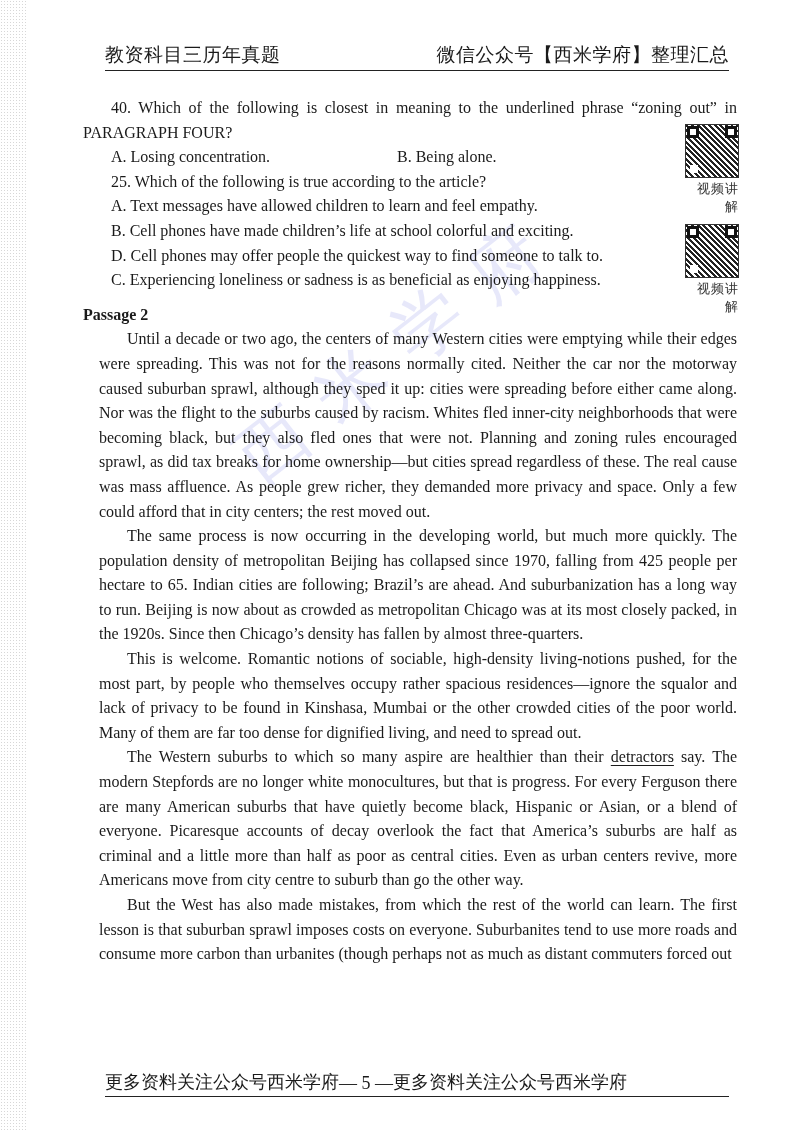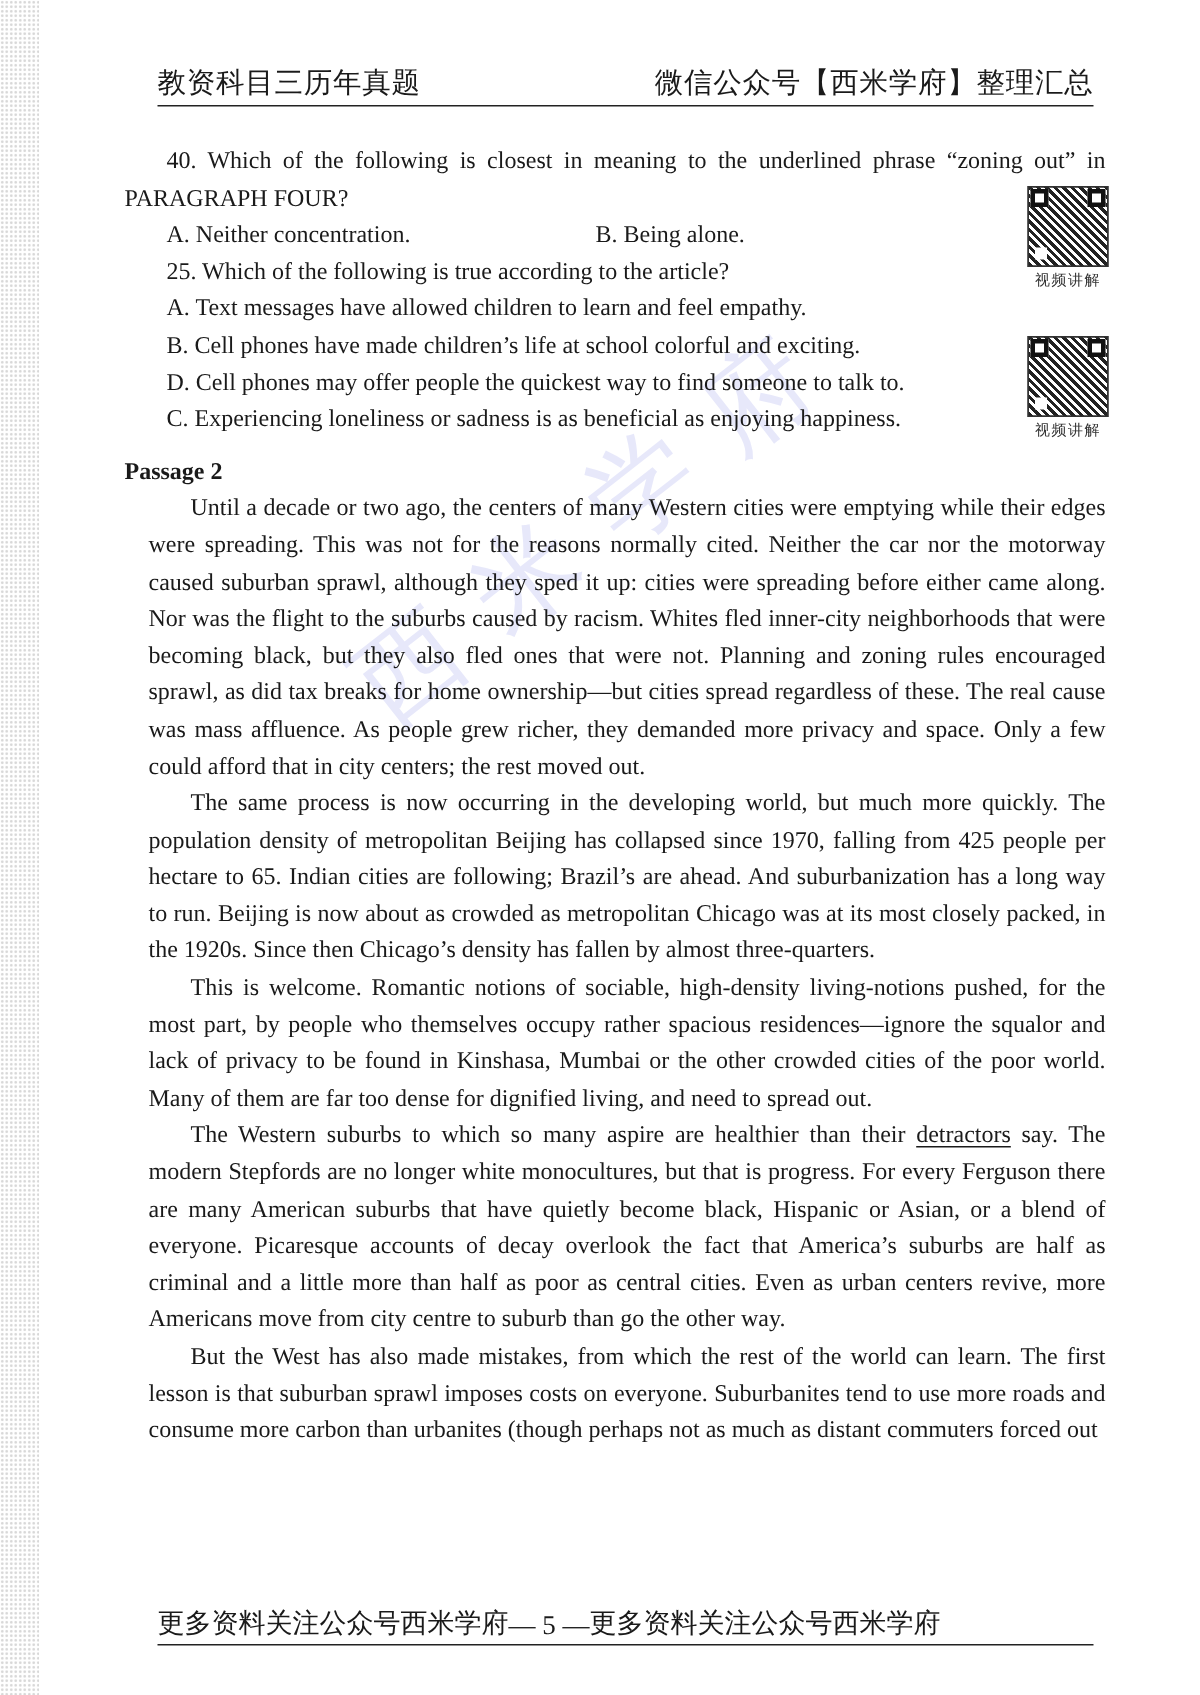--- a/index.html
+++ b/index.html
@@ -37,21 +37,21 @@
         repeating-linear-gradient(45deg,#222 0 2px,#fff 2px 4px),
         #222;
       border: 1px solid #333; position: relative;
     }
     .qr-box::before, .qr-box::after {
       content: ""; position: absolute; width: 12px; height: 12px; border: 3px solid #111; background: #fff;
       box-sizing: border-box;
     }
     .qr-box::before { left: 1px; top: 1px; }
     .qr-box::after { right: 1px; top: 1px; }
-    .qr-label { font-family: "DejaVu Sans", sans-serif; font-size: 10px; color: #333; margin-top: 2px; letter-spacing: 1px; }
+    .qr-label { font-family: "DejaVu Sans", sans-serif; font-size: 13px; color: #333; margin-top: 2px; letter-spacing: 1px; text-align: right; }
     .instruction { font-family: "DejaVu Sans", sans-serif; font-size: 15px; padding-left: 28px; margin-top: 10px; height: 26px; }
     .passage-title { text-align: left; font-weight: bold; font-size: 16px; margin-top: 10px; height: 24.6px; }
     .para { text-indent: 28px; text-align: justify; margin: 0 0 0 16px; }
     .watermark {
       position: absolute; left: 200px; top: 430px; font-family: "DejaVu Sans", sans-serif;
       font-size: 70px; color: rgba(120,130,230,0.18); transform: rotate(-38deg); transform-origin: left top;
       letter-spacing: 28px; white-space: nowrap; pointer-events: none;
     }
     .footer {
       position: absolute; left: 88px; top: 1068px; width: 624px; height: 26px;
@@ -82,21 +82,21 @@
     <div class="qr-box"></div>
     <div class="qr-label">视频讲解</div>
   </div>
 
   <div class="content">
 
     <div>
       <p class="q-stem" style="padding-right:0;">40. Which of the following is closest in meaning to the underlined phrase “zoning out” in PARAGRAPH FOUR?</p>
       <div class="opts">
         <div class="opt-row">
-          <span class="opt">A. Neither concentration.</span>
+          <span class="opt">A. Losing concentration.</span>
           <span class="opt">B. Being alone.</span>
         </div>
       </div>
     </div>
 
     <div>
       <div class="opt-line">25. Which of the following is true according to the article?</div>
       <div class="opt-line">A. Text messages have allowed children to learn and feel empathy.</div>
       <div class="opt-line">B. Cell phones have made children’s life at school colorful and exciting.</div>
       <div class="opt-line">D. Cell phones may offer people the quickest way to find someone to talk to.</div>

